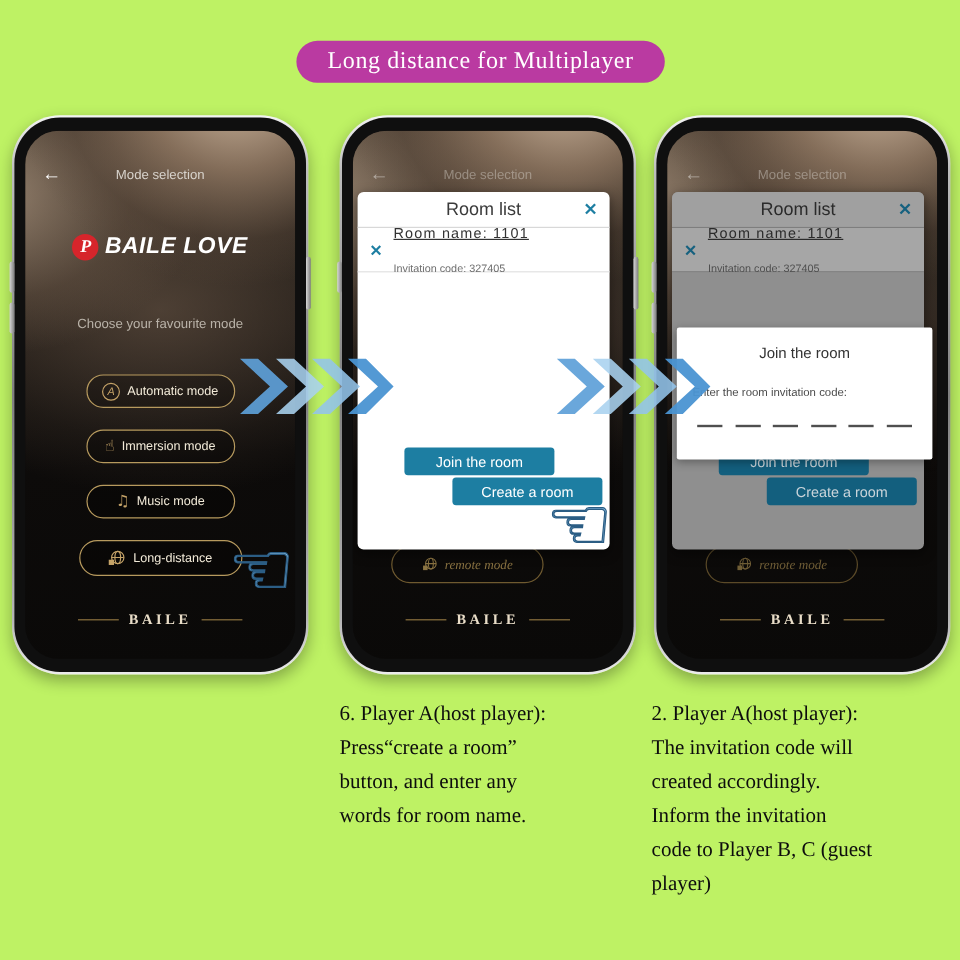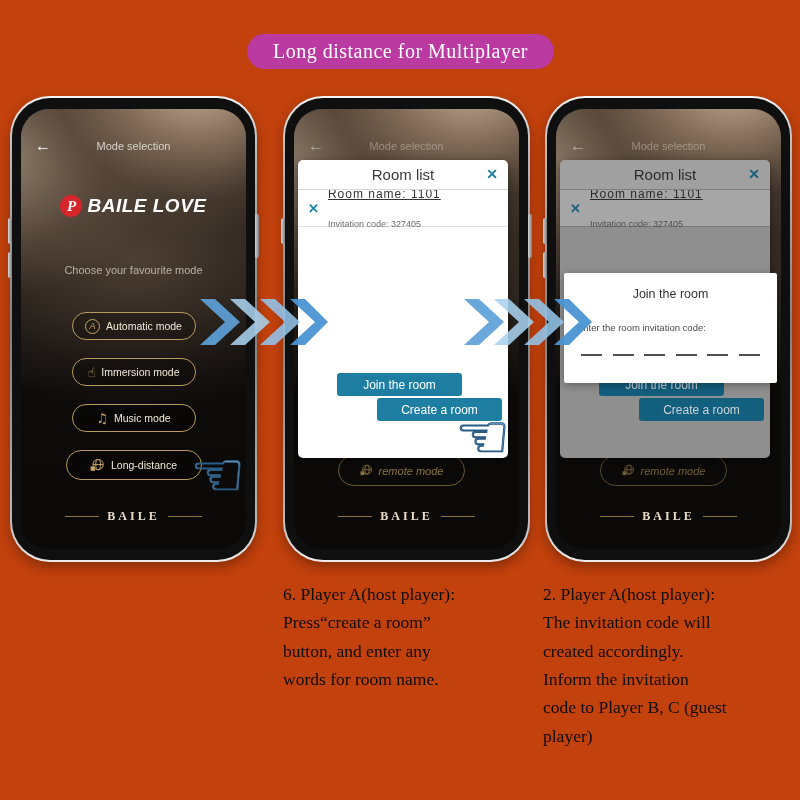--- a/index.html
+++ b/index.html
@@ -1,16 +1,16 @@
 <!DOCTYPE html>
 <html><head>
 <meta charset="utf-8">
 <style>
   html,body{margin:0;padding:0;background:#fff;}
-  .canvas{position:relative;width:800px;height:800px;background:#c2410c;overflow:hidden;
+  .canvas{position:relative;width:800px;height:800px;background:#bef264;overflow:hidden;
           font-family:"Liberation Sans",sans-serif;}
 
   
   .banner{position:absolute;left:247px;top:34px;width:307px;height:35px;border-radius:18px;
           background:#ba3aa1;color:#fff;display:flex;align-items:center;justify-content:center;
           font-family:"Liberation Serif",serif;font-size:20px;letter-spacing:.5px;}
 
   
   .phone{position:absolute;width:247px;height:466px;border-radius:40px;
          background:linear-gradient(180deg,#f3f3f3,#bdbdbd 10%,#808080 50%,#b5b5b5 90%,#ececec);
@@ -77,23 +77,23 @@
 
   
   .modal{position:absolute;left:8px;top:164px;width:213px;height:110px;background:#fff;border-radius:2px;
          box-shadow:0 2px 8px rgba(0,0,0,.35);z-index:3;}
   .modal-title{text-align:center;margin-top:14px;font-size:12.5px;color:#333;}
   .modal-prompt{margin:21px 0 0 13px;font-size:9.5px;color:#4a4a4a;}
   .slots{display:flex;justify-content:space-between;margin-top:21px;padding:0 17px;}
   .slot{width:21px;height:2px;background:#4f4f4f;}
 
   
-  .remote{position:absolute;left:44px;top:346px;width:127px;height:31px;border:1px solid #6f5a30;border-radius:17px;
+  .remote{position:absolute;left:32px;top:346px;width:127px;height:31px;border:1px solid #6f5a30;border-radius:17px;
           display:flex;align-items:center;justify-content:center;gap:6px;color:#8a7342;font-size:11px;
-          font-style:italic;z-index:1;box-sizing:border-box;}
+          font-style:italic;z-index:1;box-sizing:border-box;font-family:Liberation Serif, serif;}
 
   
   .arrows{position:absolute;z-index:5;}
   .a1{left:198px;top:296px;} .a2{left:462px;top:296px;}
   .hand{position:absolute;z-index:6;font-family:"DejaVu Sans",sans-serif;}
   .h1{left:188px;top:440px;} .h2{left:453px;top:402px;}
 
   
   .instr{position:absolute;font-family:"Liberation Serif",serif;font-size:17.5px;line-height:1.62;color:#0d0d0d;
          white-space:pre-line;}

